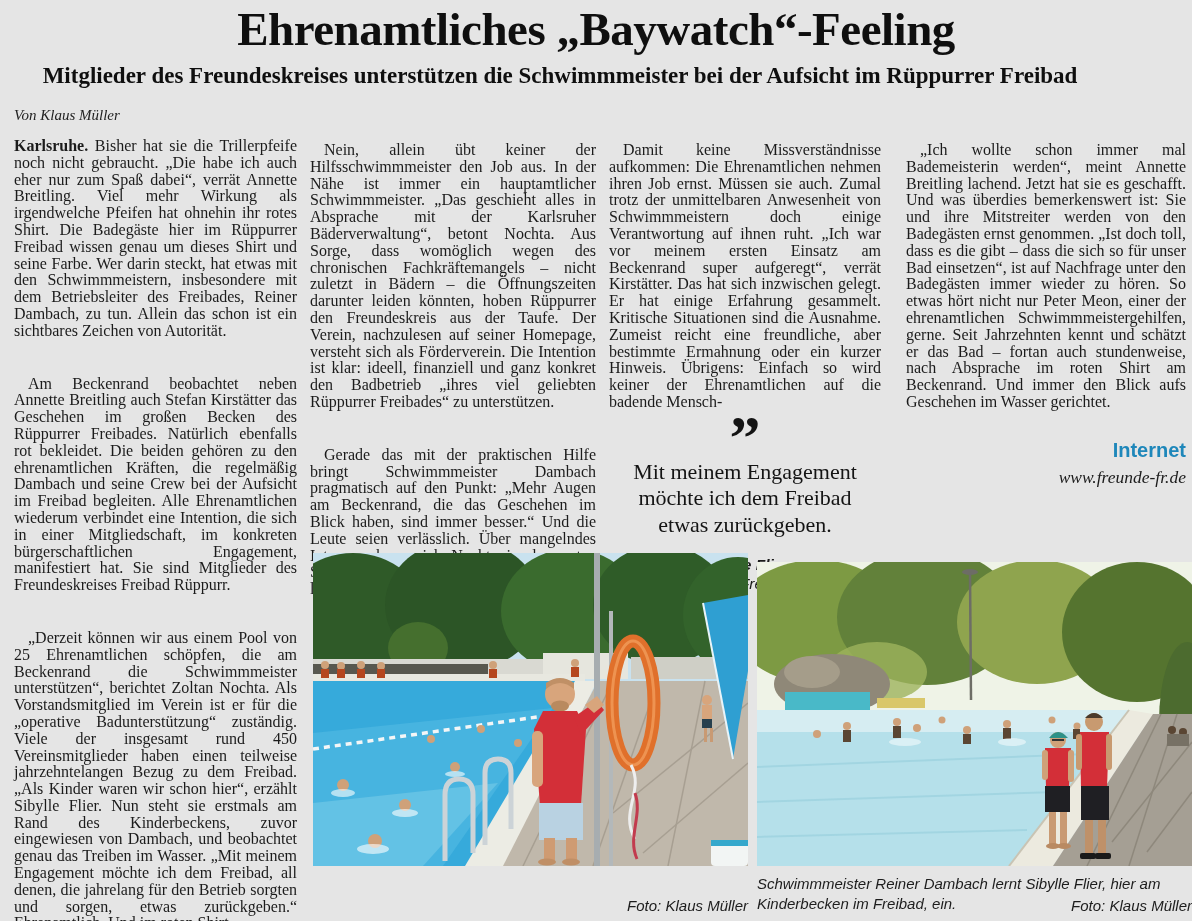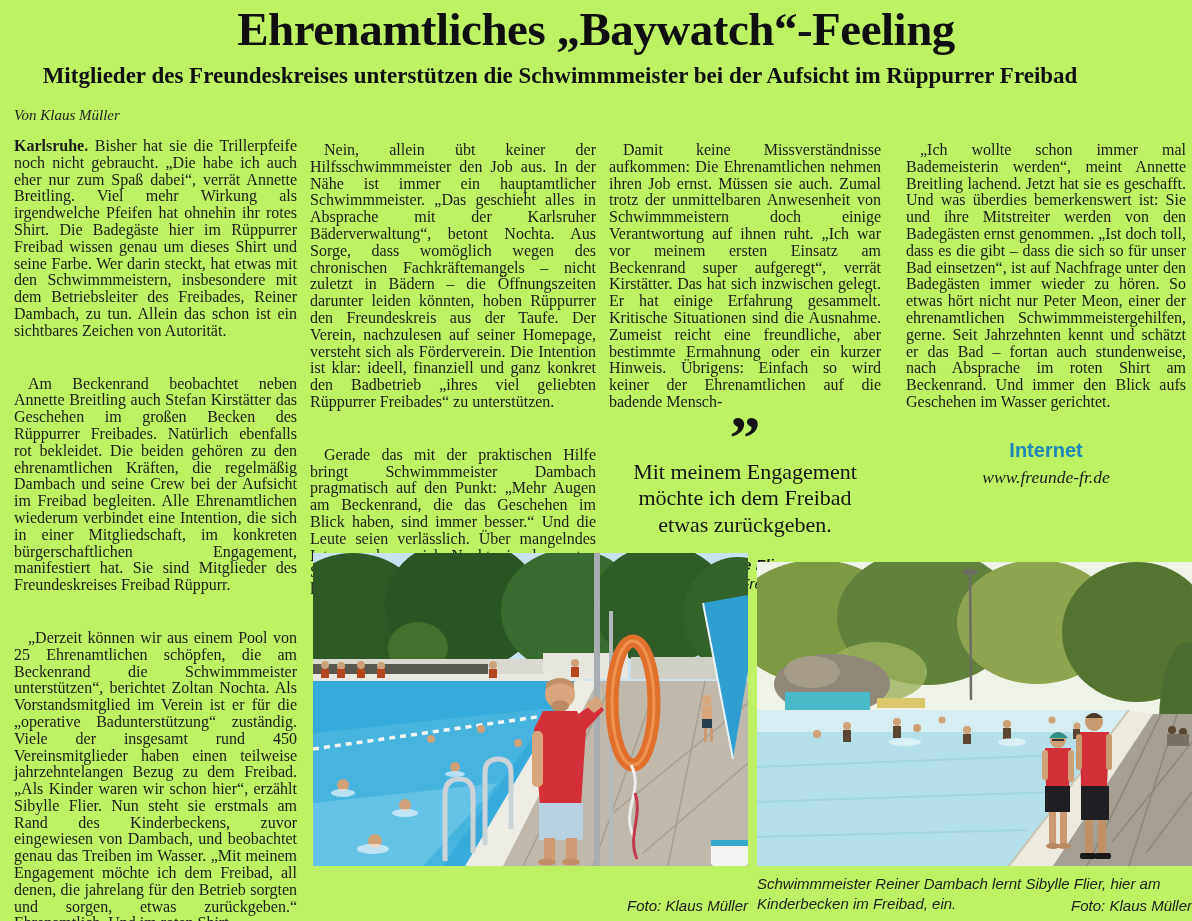--- a/index.html
+++ b/index.html
@@ -1,16 +1,16 @@
 <!DOCTYPE html>
 <html lang="de"><head>
 <meta charset="utf-8">
 <style>
   html,body{margin:0;padding:0;background:#ffffff;}
-  .page{position:relative;width:1192px;height:921px;background:#bef264;overflow:hidden;
+  .page{position:relative;width:1192px;height:921px;background:#e5e5e5;overflow:hidden;
         font-family:"Liberation Serif", serif;color:#1b1b1b;}
   .headline{position:absolute;top:4px;left:0;width:1192px;margin:0;text-align:center;
             font-family:"Liberation Serif", serif;font-weight:bold;font-size:47px;line-height:1.1;
             letter-spacing:-0.5px;color:#0f0f0f;}
   .subheadline{position:absolute;top:63px;left:0;width:1120px;margin:0;text-align:center;
                font-family:"Liberation Serif", serif;font-weight:bold;font-size:23px;line-height:1.15;color:#0f0f0f;}
   .col{position:absolute;top:106px;text-align:justify;font-size:16px;line-height:16.8px;hyphens:auto;}
   .col1{left:14px;width:283px;}
   .col2{left:310px;width:286px;}
   .col3{left:609px;width:272px;}
@@ -22,21 +22,21 @@
   .lead{font-weight:bold;}
   .pullquote{margin-top:6px;text-align:center;}
   .pq-mark{display:block;font-family:"Liberation Serif", serif;font-weight:bold;font-size:62px;
            line-height:40px;color:#141414;}
   .pq-text{display:block;font-size:22px;line-height:1.2;padding:2px 14px 0 14px;text-align:center;
            text-indent:0;color:#141414;}
   .pq-author{display:block;margin-top:17px;font-family:"Liberation Sans", sans-serif;
              font-weight:bold;font-style:italic;font-size:15.5px;line-height:19px;text-align:center;}
   .pq-org{display:block;font-family:"Liberation Sans", sans-serif;font-style:italic;
           font-size:15.5px;line-height:19px;text-align:center;}
-  .internet{margin-top:28px;text-align:center;}
+  .internet{margin-top:28px;text-align:right;}
   .internet-label{display:block;font-family:"Liberation Sans", sans-serif;font-weight:bold;
                   font-size:20px;line-height:22px;color:#1e87ba;}
   .internet-url{display:block;margin-top:6px;font-style:italic;font-size:17.5px;line-height:20px;color:#1b1b1b;}
   .photo{position:absolute;overflow:hidden;background:#dfe8ec;}
   .photo svg{display:block;width:100%;height:100%;}
   .photo1{left:313px;top:553px;width:435px;height:313px;}
   .photo2{left:757px;top:562px;width:435px;height:304px;}
   .caption{position:absolute;font-family:"Liberation Sans", sans-serif;font-style:italic;
            font-size:15px;line-height:20px;color:#1d1d1d;text-align:left;}
   .caption1{left:313px;top:874px;width:435px;height:42px;}

